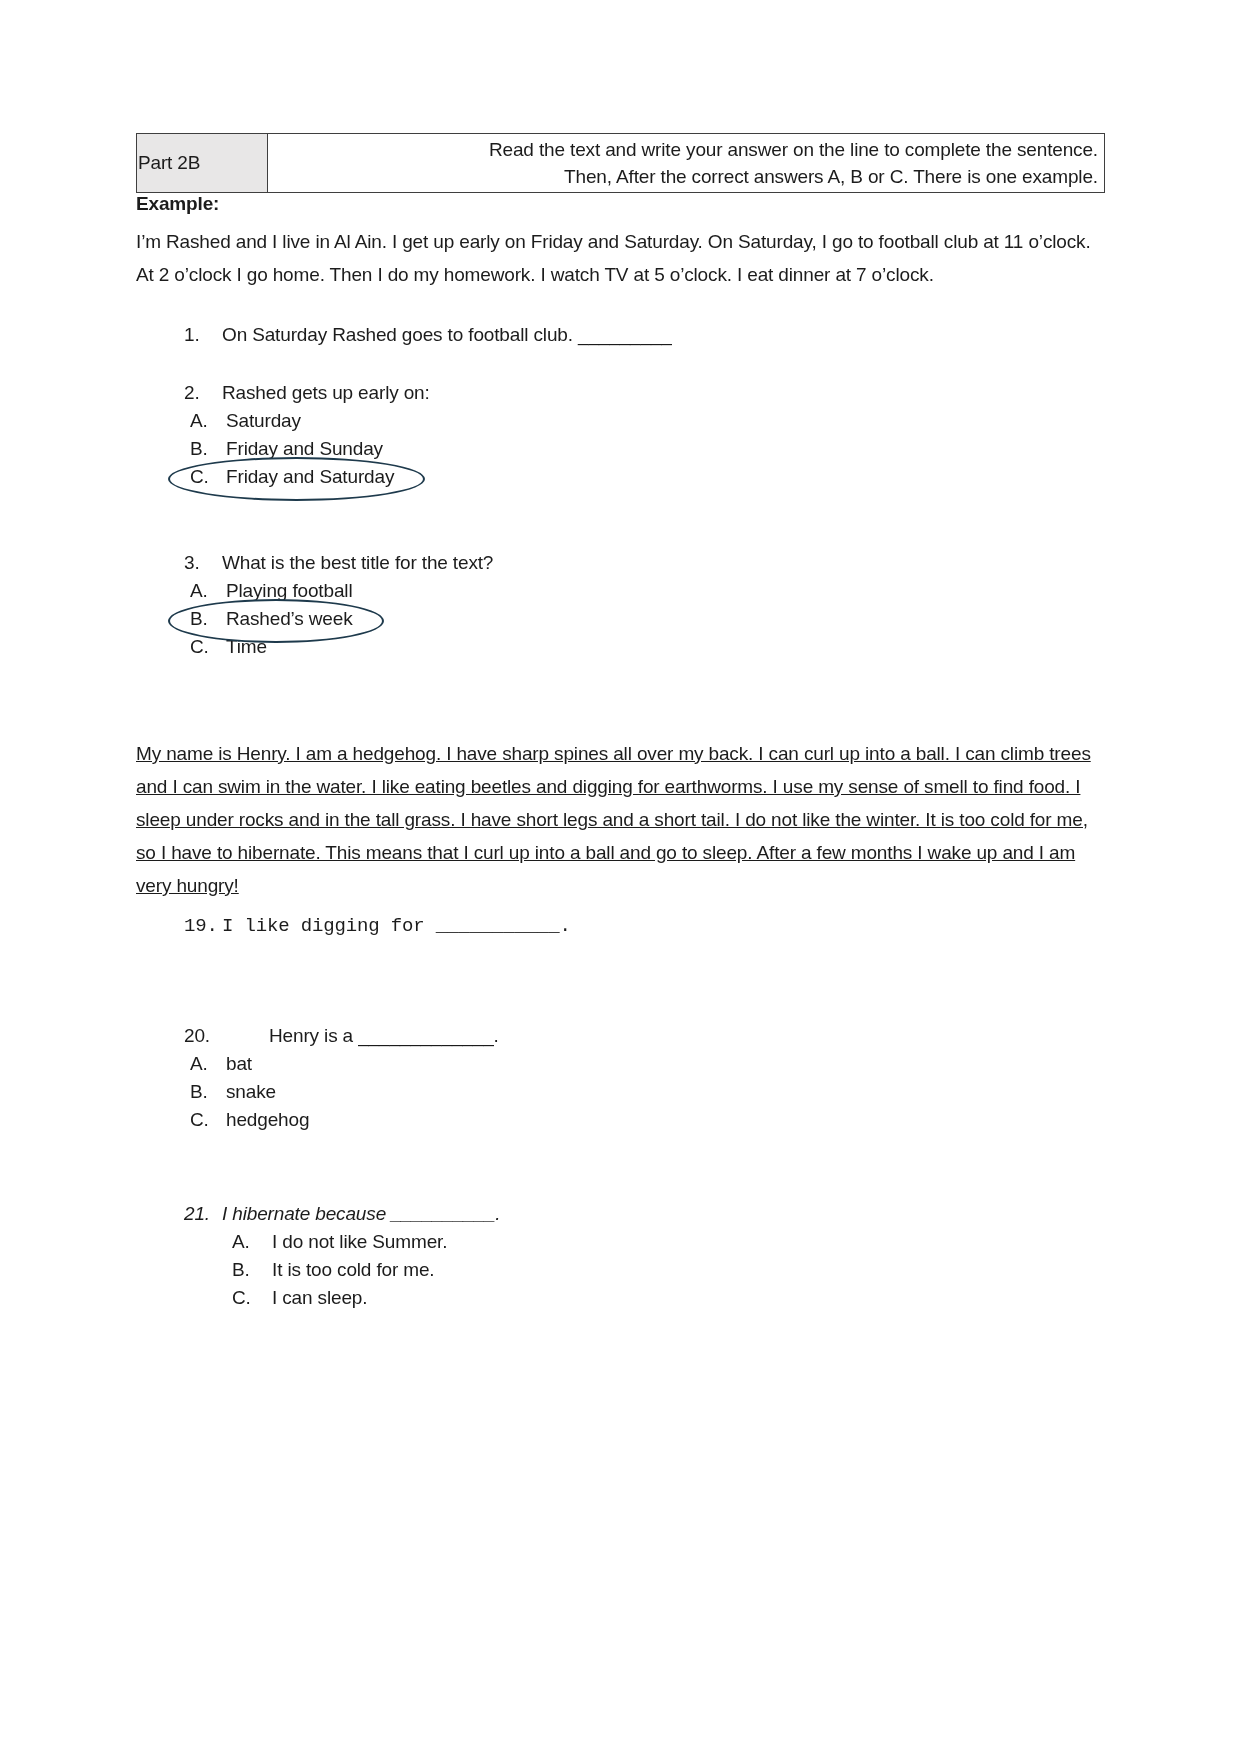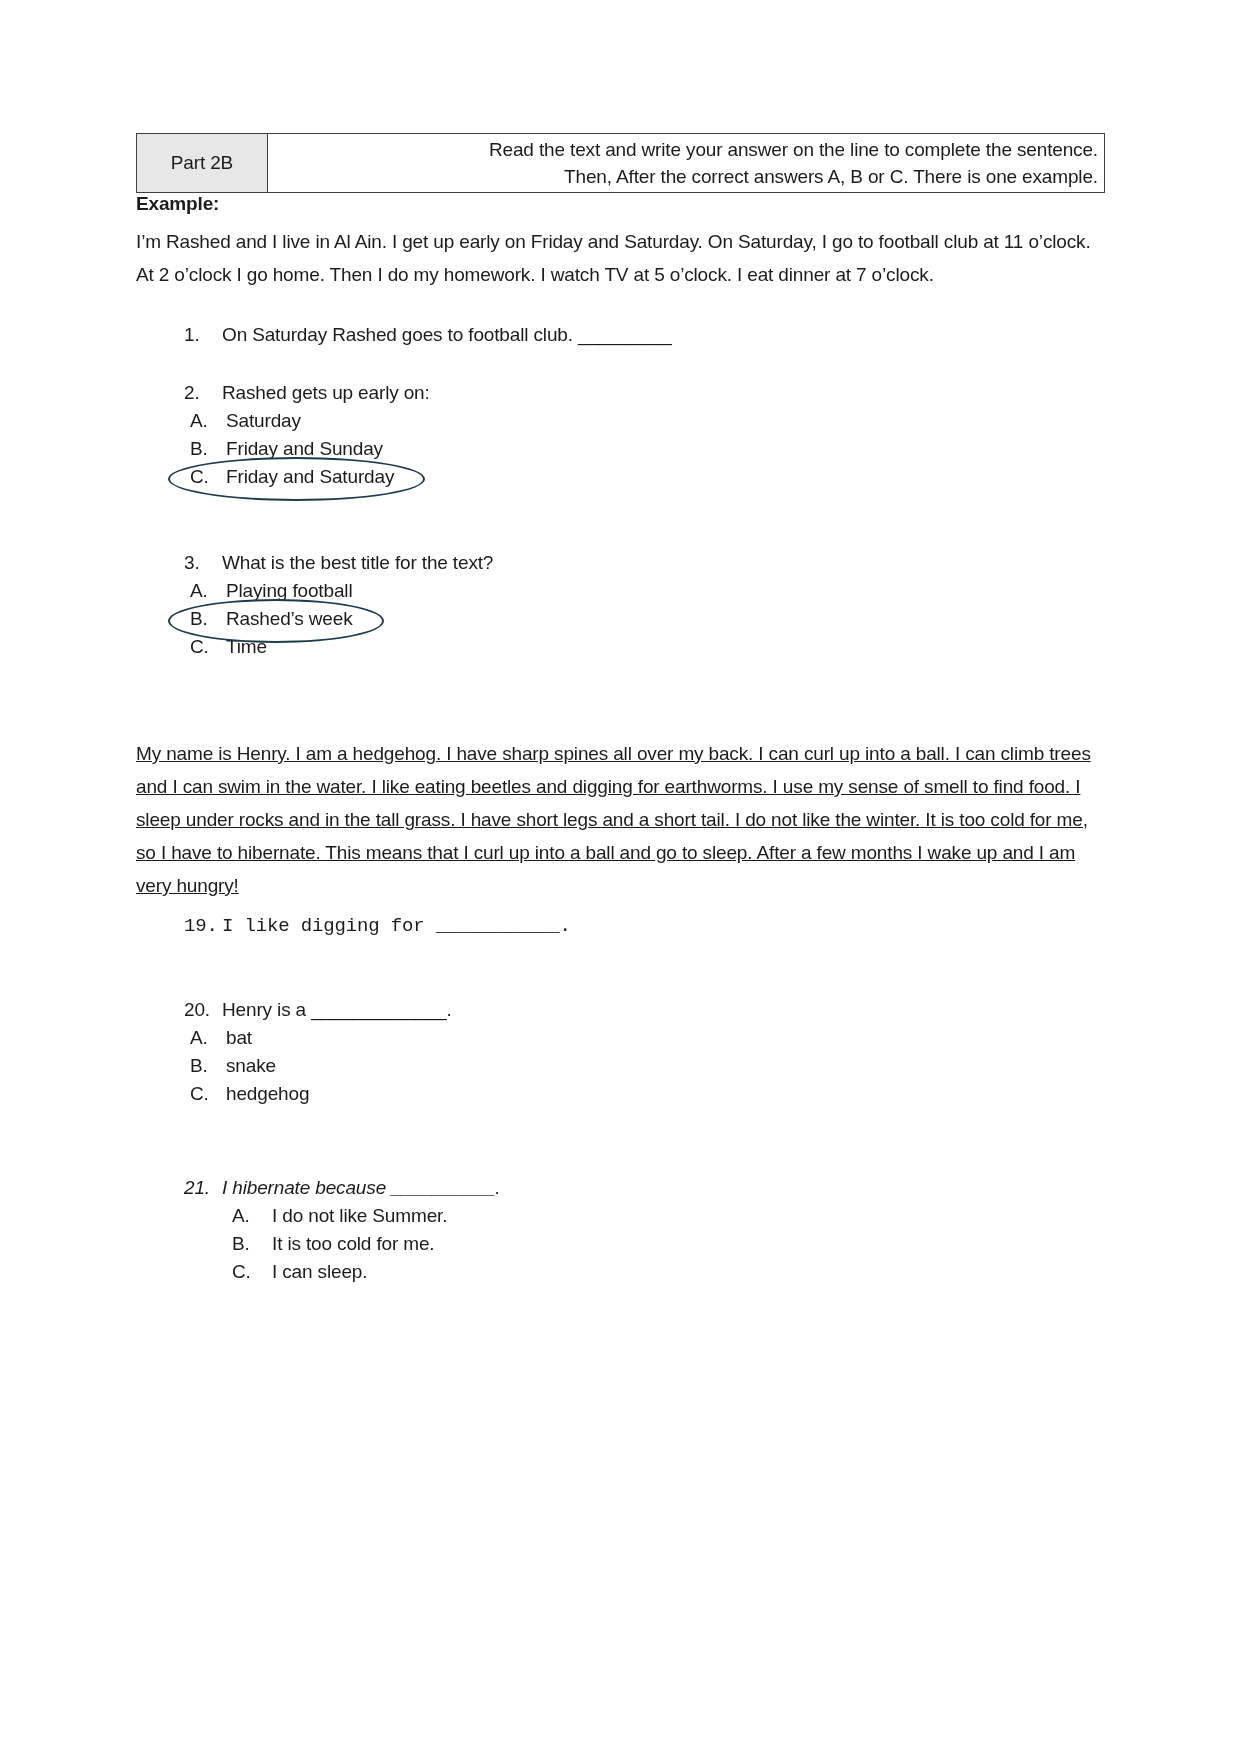--- a/index.html
+++ b/index.html
@@ -7,42 +7,42 @@
     width:1241px; height:1755px; background:#ffffff; overflow:hidden;
     font-family:"Liberation Sans", sans-serif;
     font-size:19px; color:#1c1c1c; letter-spacing:-0.15px;
     box-sizing:border-box;
   }
   .content { padding:133px 136px 0 136px; }
 
   
   .header-table { border-collapse:collapse; width:100%; table-layout:fixed; }
   .header-table td { border:1.7px solid #3f3f3f; }
-  .part-cell { width:128px; background:#e8e7e7; text-align:center; vertical-align:middle; }
+  .part-cell { width:128px; background:#e8e7e7; vertical-align:middle; }
   .instr-cell { text-align:right; padding:2px 6px; line-height:27px; }
 
   .example-heading { font-weight:bold; }
 
   .passage { margin:10px 0 0 0; line-height:33px; }
   .passage2 { margin-top:76px;text-decoration:underline; }
 
   .qrow { display:flex; margin-left:48px; line-height:28px; }
   .qnum { flex:0 0 38px; }
   .qtext { flex:1 1 auto; }
 
   .opt { display:flex; margin-left:54px; line-height:28px; }
   .olet { flex:0 0 36px; }
   .opt-deep { margin-left:96px; }
   .opt-deep .olet { flex:0 0 40px; }
 
   .mt-q1 { margin-top:30px; }
   .mt-q2 { margin-top:30px; }
   .mt-q3 { margin-top:58px; }
   .mt-q19 { margin-top:10px;font-family:Liberation Mono, monospace; }
-  .mt-q20 { margin-top:56px; }
+  .mt-q20 { margin-top:82px;gap:47px; }
   .mt-q21 { margin-top:66px;font-style:italic; }
 
   .u { text-decoration-color:#6f6f6f; text-underline-offset:3px; }
 
   .circled { position:relative; display:inline-flex; }
   .ellipse {
     position:absolute; left:-22px; right:-31px; top:-6px; bottom:-10px;
     border:2.5px solid #1e3a4c; border-radius:50%;
     pointer-events:none;
   }

